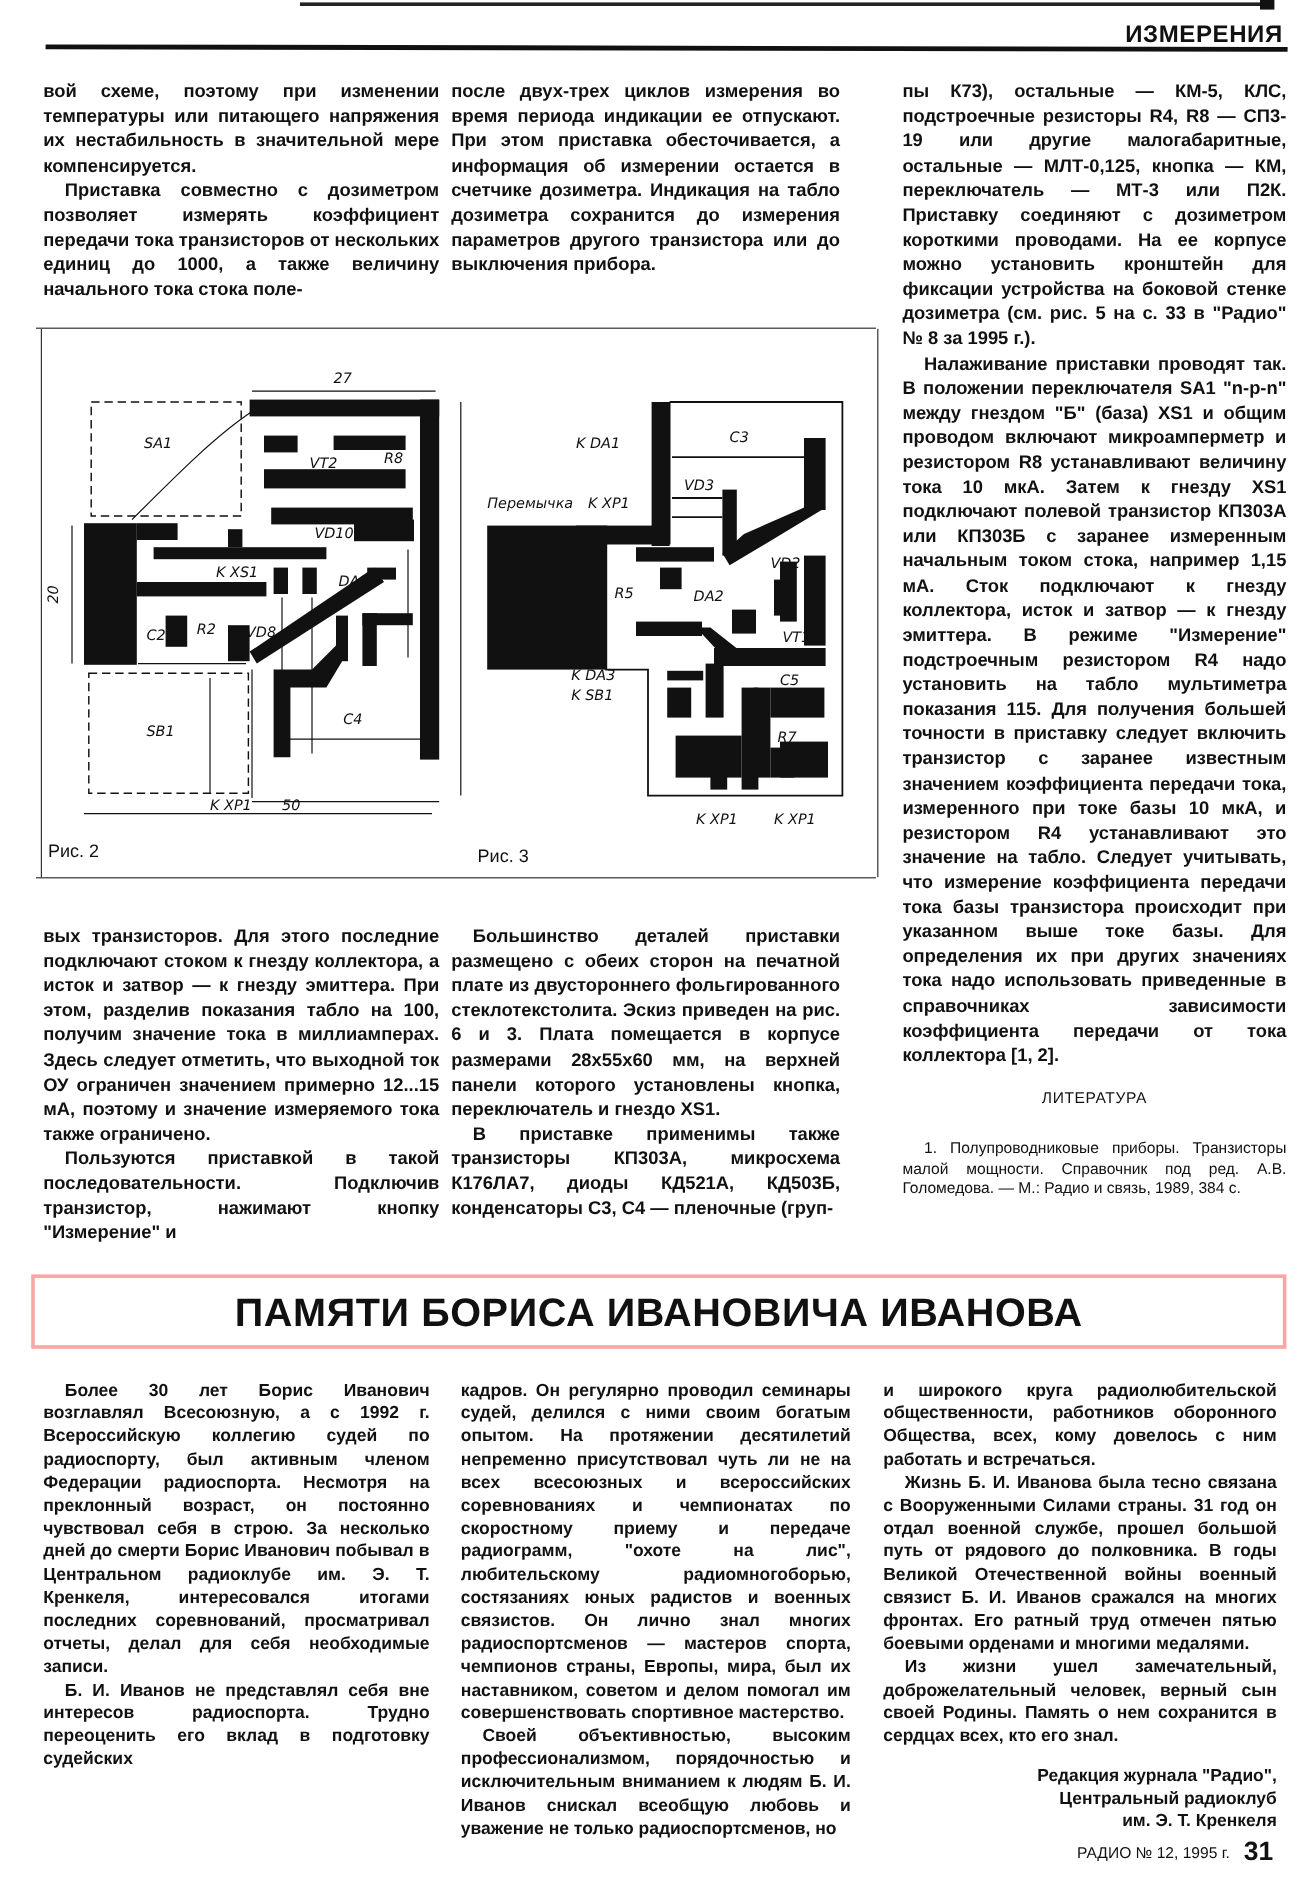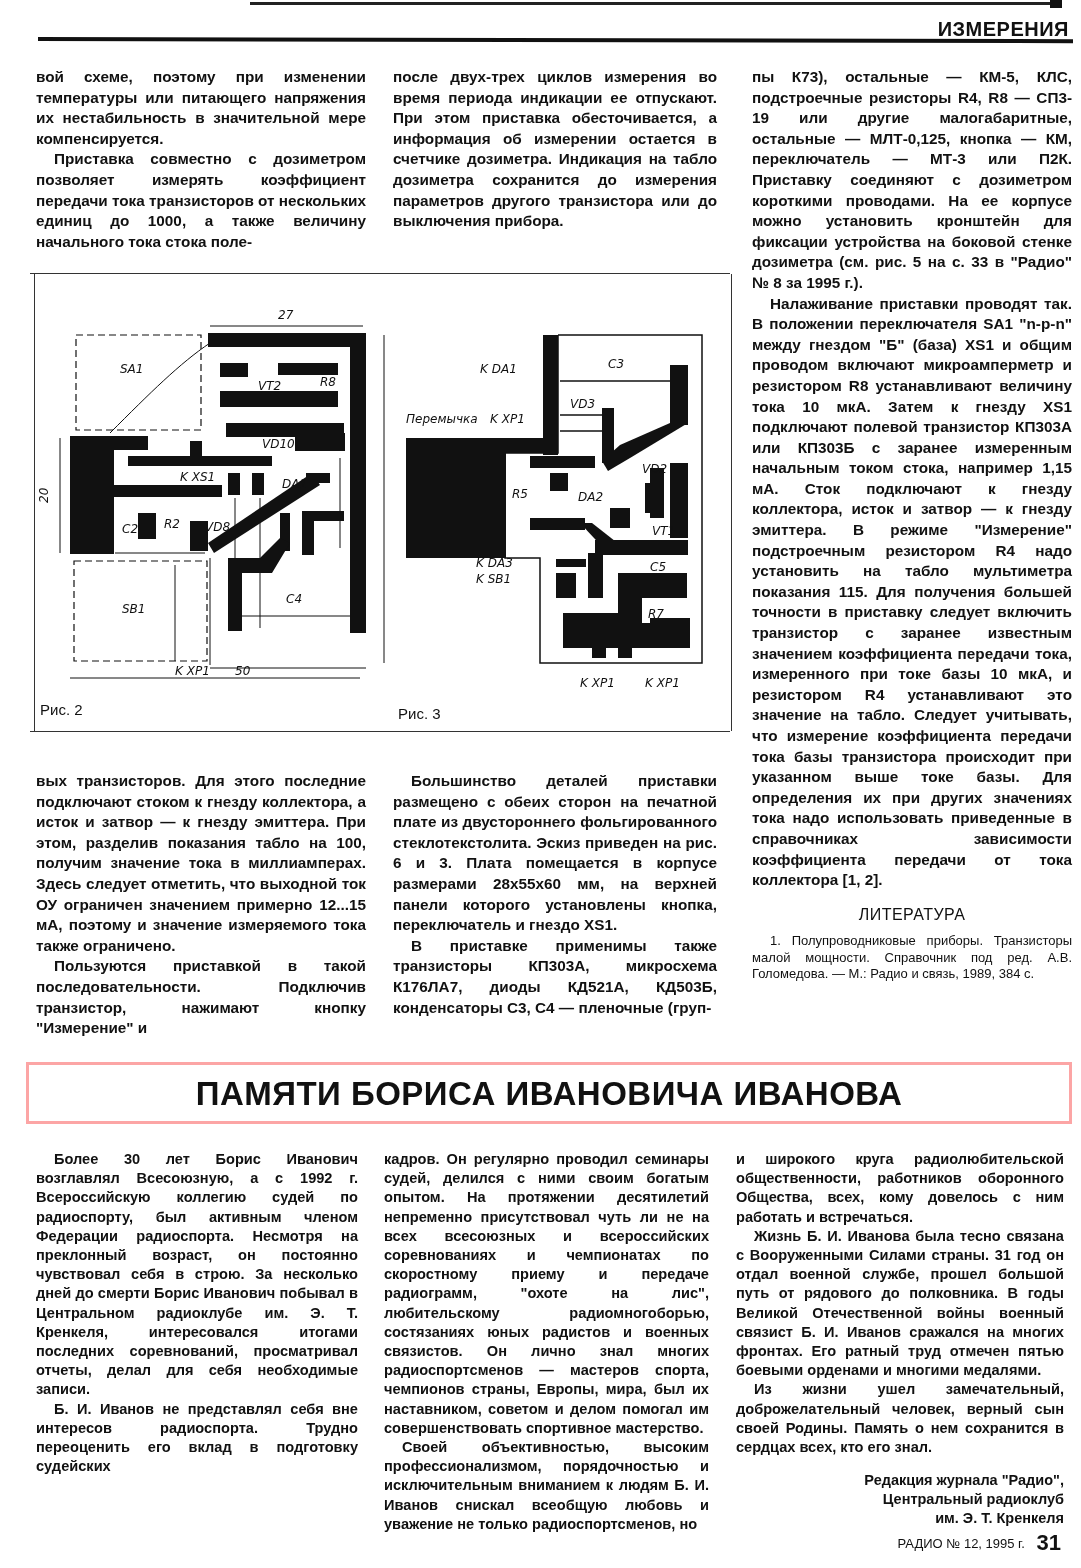--- a/index.html
+++ b/index.html
@@ -6,27 +6,27 @@
   body{width:1081px;height:1568px;position:relative;overflow:hidden;color:#111;
        font-family:"Liberation Sans","DejaVu Sans",sans-serif;}
   .topline{position:absolute;left:250px;top:2px;width:810px;height:3px;background:#222;}
   .topmark{position:absolute;left:1050px;top:0;width:12px;height:8px;background:#111;}
   .section-title{position:absolute;right:12px;top:18px;font-weight:bold;font-size:20px;letter-spacing:0.5px;}
   .rule{position:absolute;left:38px;top:37px;width:1035px;height:4px;background:#111;transform:rotate(0.12deg);transform-origin:left;}
   .col{position:absolute;font-size:15.3px;line-height:20.6px;text-align:justify;font-weight:bold;}
   .col p{margin:0;text-indent:0;}
   .col p.ind{text-indent:18px;}
   .c1{left:36px;width:330px;}
-  .c2{left:393px;width:324px;}
+  .c2{left:376px;width:324px;}
   .c3{left:752px;width:320px;}
   .fig-frame{position:absolute;left:30px;top:273px;width:700px;height:457px;border-top:1px solid #333;border-bottom:1px solid #333;}
   .fig-frame .vl{position:absolute;left:4px;top:0;width:1px;height:457px;background:#333;}
   .fig-frame .vr{position:absolute;right:-2px;top:0;width:1px;height:457px;background:#333;}
   .caption{position:absolute;font-weight:normal;font-size:15px;}
-  .lit-title{text-align:center;font-size:16px;font-weight:normal;margin:14px 0 8px 0;letter-spacing:0.5px;}
+  .lit-title{text-align:center;font-size:13px;font-weight:normal;margin:14px 0 24px 0;letter-spacing:0.5px;}
   .lit{font-size:13px;line-height:16.5px;font-weight:normal;}
   .lit p{text-indent:18px;margin:0;}
   .banner{position:absolute;left:26px;top:1062px;width:1040px;height:56px;border:3px solid #fca5a5;}
   .banner-text{position:absolute;left:0;right:0;top:10px;text-align:center;font-weight:bold;font-size:33px;letter-spacing:0.5px;}
   .o1{left:36px;width:322px;}
   .o2{left:384px;width:325px;}
   .o3{left:736px;width:328px;}
   .ocol{font-size:14.6px;line-height:19.2px;}
   .sign{text-align:right;font-weight:900;font-size:14.5px;line-height:19px;margin-top:14px;}
   .footer{position:absolute;right:20px;top:1530px;font-size:13px;}

